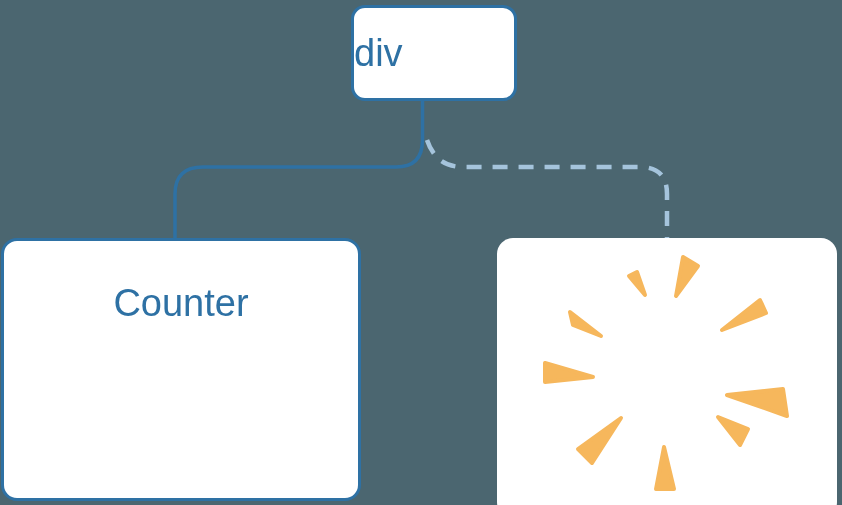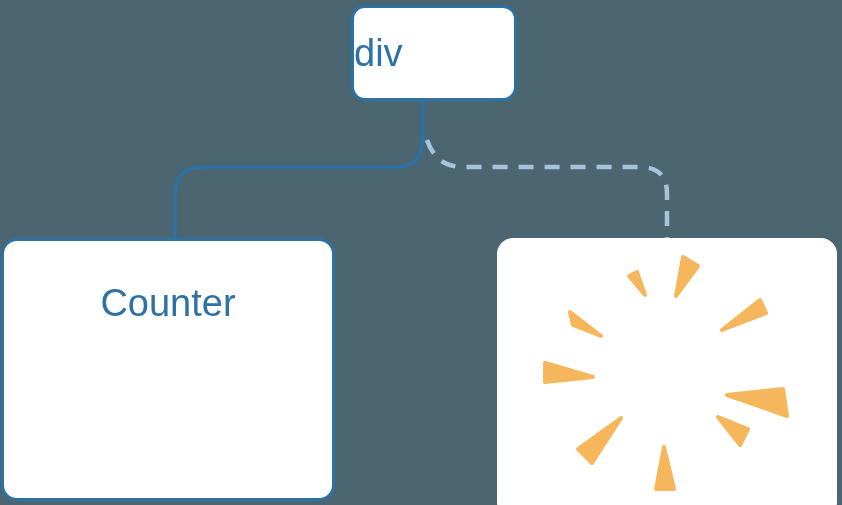--- a/index.html
+++ b/index.html
@@ -30,21 +30,21 @@
   }
   .root-node{
     left:339px;top:5px;width:166px;height:96px;
     border:3px solid var(--node-blue);border-radius:14px;
     display:flex;align-items:center;justify-content:flex-start;margin-left:12px;
   }
   .node-label{
     color:var(--node-blue);font-size:38px;font-weight:500;line-height:1;
   }
   .counter-node{
-    left:1px;top:238px;width:334px;height:263px;
+    left:1px;top:238px;width:360px;height:263px;
     border:3px solid var(--node-blue);border-radius:16px;
   }
   .counter-title{
     margin-top:42px;text-align:center;
     color:var(--node-blue);font-size:38px;font-weight:500;line-height:1.1;
   }
   .state-pill{
     position:absolute;left:37px;top:116px;width:268px;height:104px;
     border:2.5px solid var(--state-indigo);border-radius:52px;
     box-sizing:border-box;display:flex;align-items:stretch;

